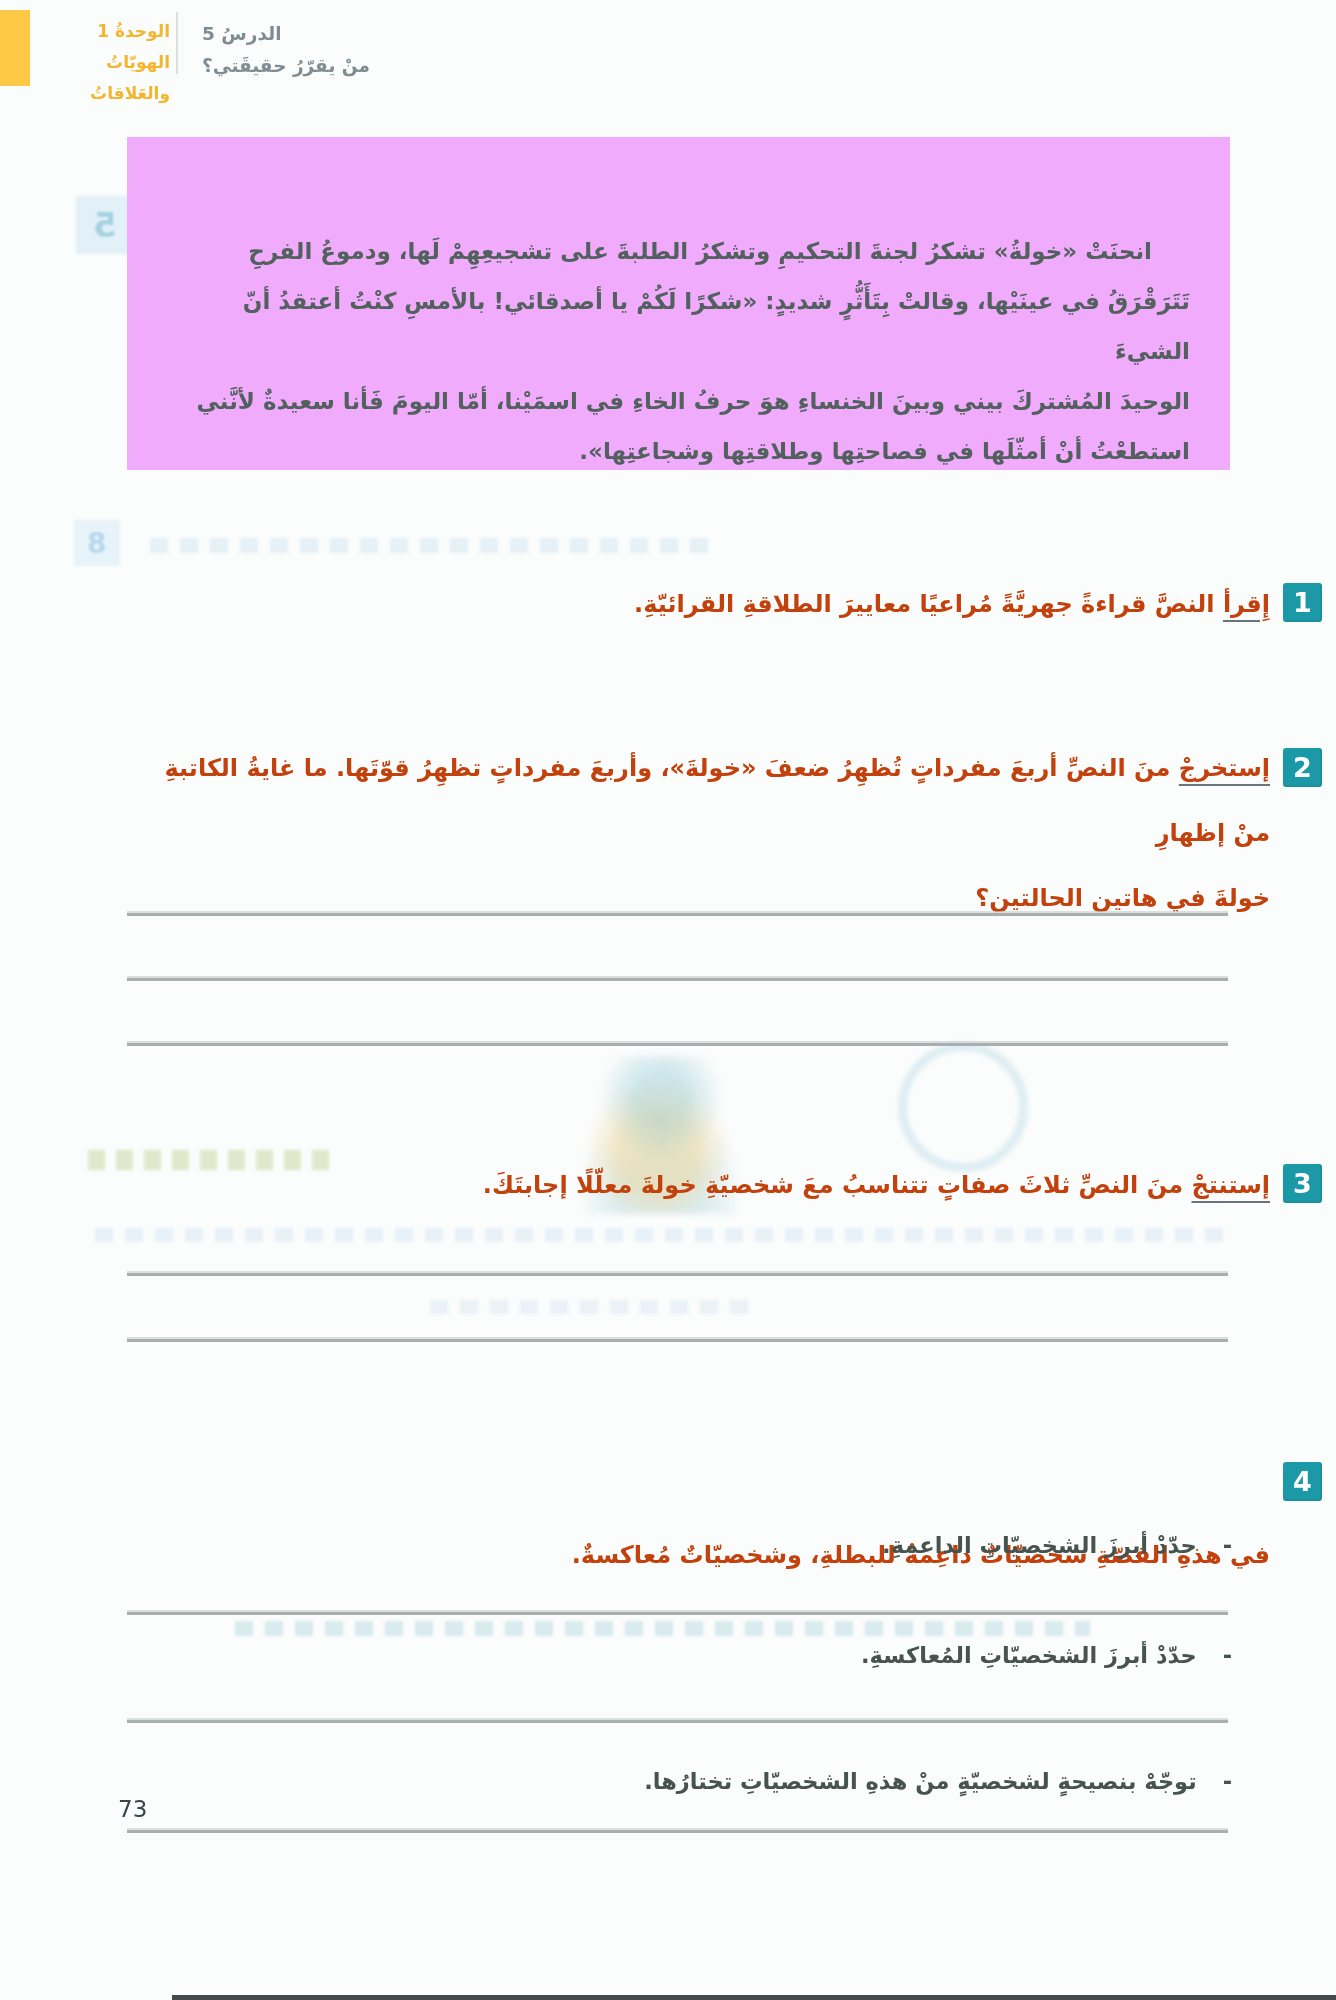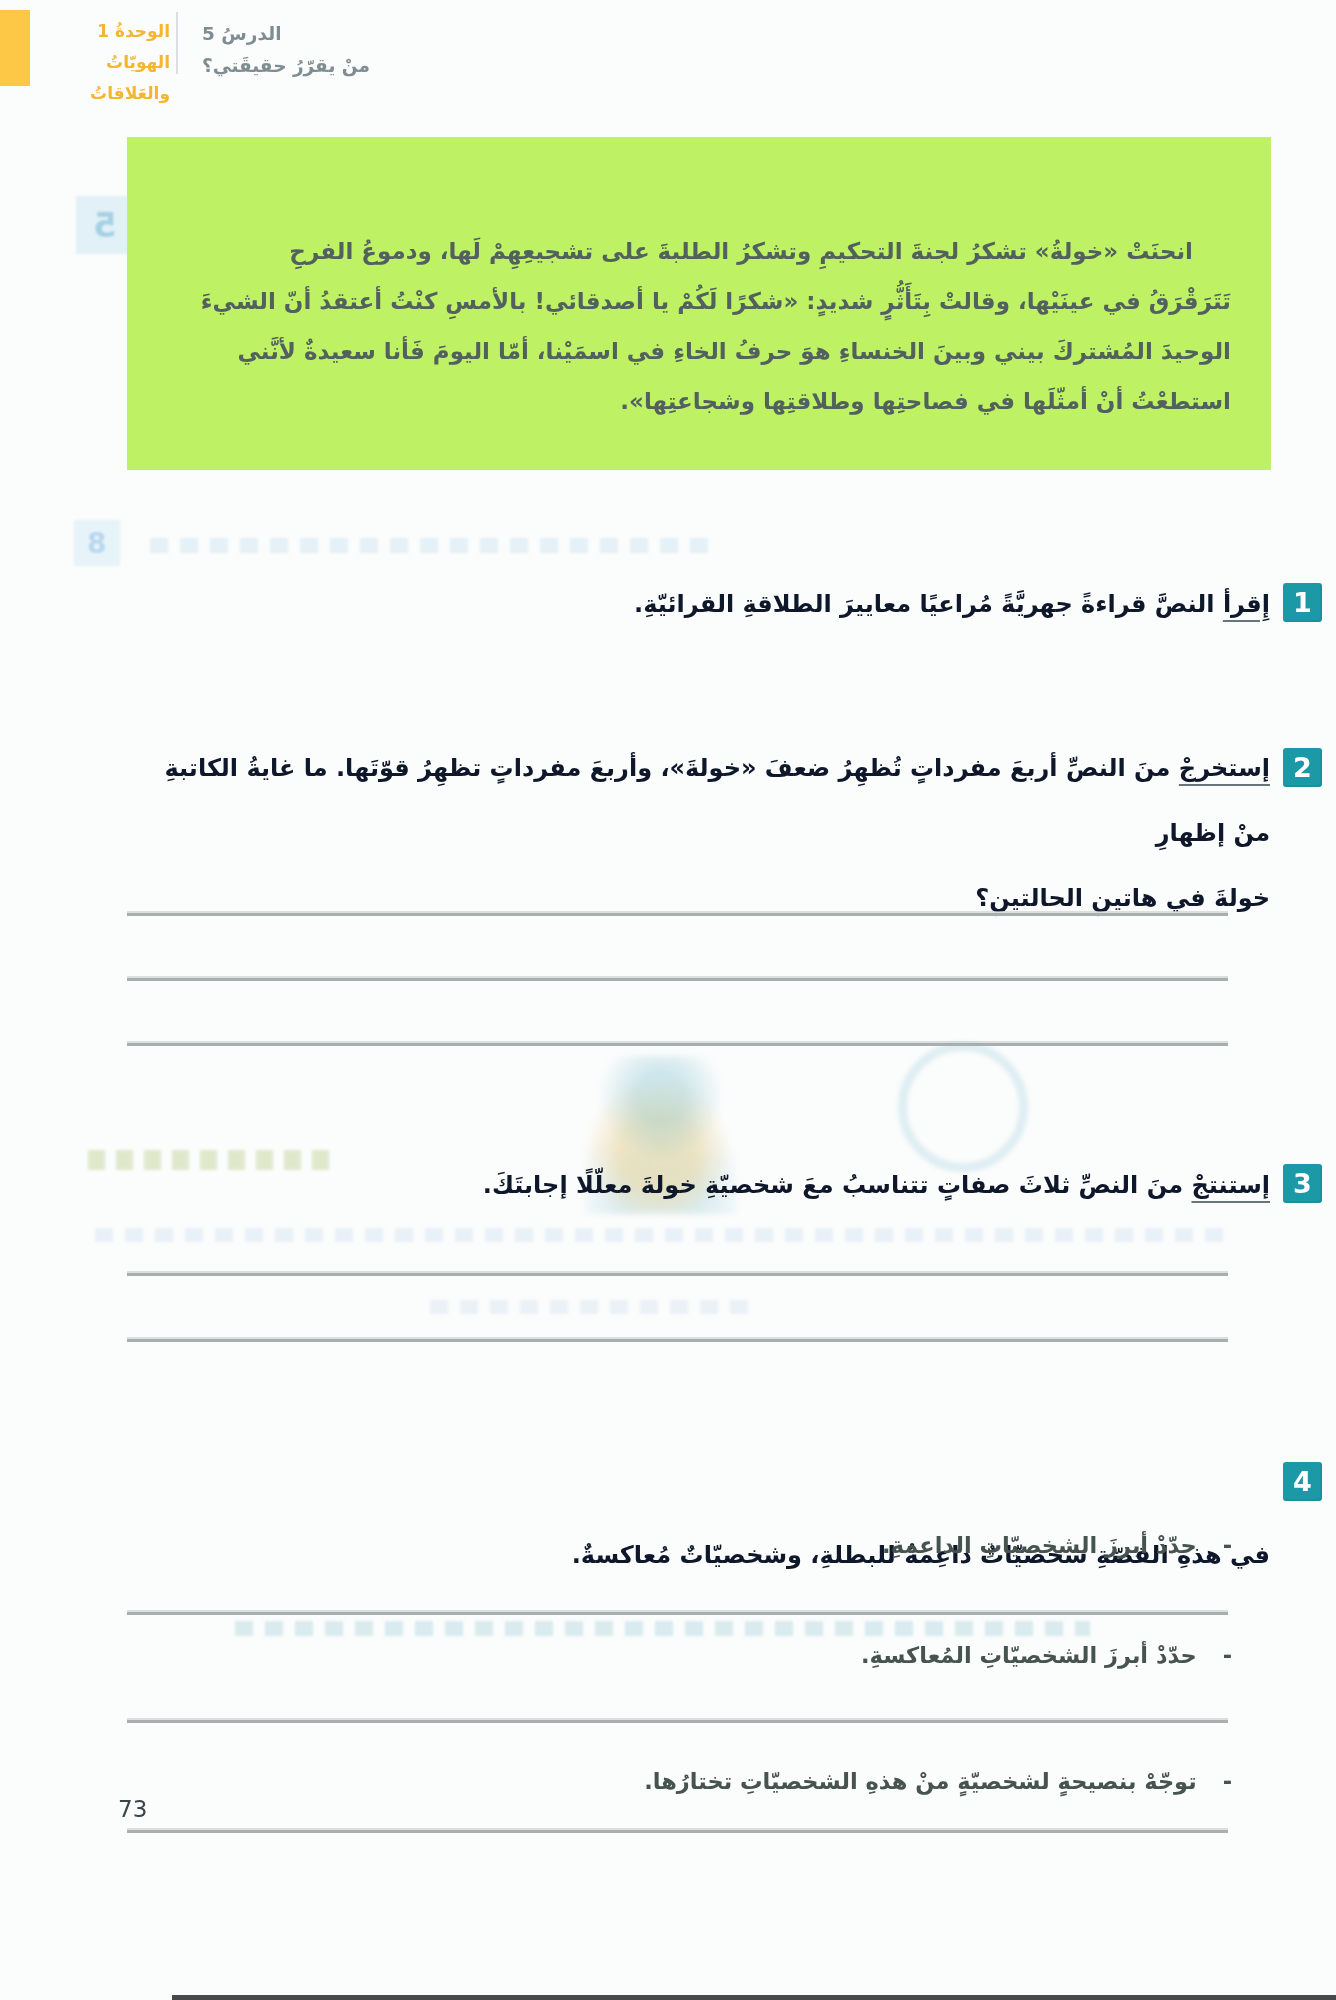--- a/index.html
+++ b/index.html
@@ -8,31 +8,31 @@
 
   
   .unit-tab{position:absolute;left:0;top:10px;width:30px;height:76px;background:#fcc846;}
   .unit-block{position:absolute;left:28px;top:16px;width:142px;direction:rtl;
               color:#f4b52f;font-weight:bold;font-size:17px;line-height:31px;}
   .header-divider{position:absolute;left:176px;top:12px;width:2px;height:62px;background:#dadfe1;}
   .lesson-block{position:absolute;left:202px;top:18px;width:240px;direction:rtl;text-align:left;
                 color:#7f8d93;font-weight:bold;font-size:18.5px;line-height:32px;}
 
   
-  .passage-box{position:absolute;left:127px;top:137px;width:1103px;height:333px;background:#bef264;padding-left:41px;}
+  .passage-box{position:absolute;left:127px;top:137px;width:1103px;height:333px;background:#f0abfc;}
   .passage-text{position:absolute;top:89px;right:40px;left:40px;direction:rtl;text-align:right;
                 font-size:23px;line-height:50px;font-weight:bold;color:#52615e;}
   .p-line1{padding-right:38px;}
 
   
   .badge{position:absolute;left:1283px;width:39px;height:39px;background:#1b99a7;color:#ffffff;
          font-size:27px;font-weight:bold;display:flex;align-items:center;justify-content:center;
          border-radius:3px;box-shadow:inset -2px -2px 0 rgba(0,0,0,.06);}
   .q-text{position:absolute;right:66px;left:130px;direction:rtl;text-align:right;
-          font-weight:bold;font-size:24px;color:#0f172a;line-height:38px;}
+          font-weight:bold;font-size:24px;color:#c2410c;line-height:38px;}
   .q-text.two-line{line-height:65px;}
   .lead{text-decoration:underline;text-decoration-thickness:2px;text-underline-offset:8px;
         text-decoration-color:#68757a;}
   .rule{position:absolute;left:127px;width:1101px;height:3px;background:#a9afaf;
         box-shadow:0 -2px 0 rgba(202,207,206,.65);}
   .subitem{position:absolute;right:104px;direction:rtl;text-align:left;font-size:22.5px;
            font-weight:bold;color:#46534f;line-height:34px;}
   .subitem .dash{margin-left:26px;}
 
   .page-number{position:absolute;left:118px;top:1796px;font-size:23px;color:#39464a;}

